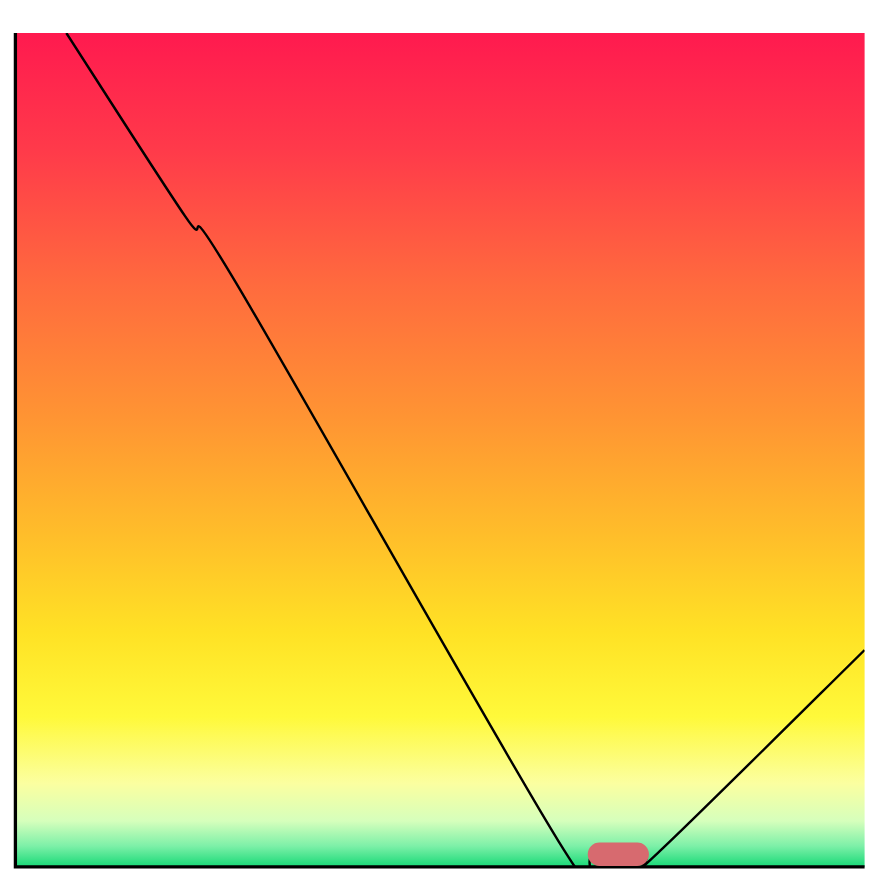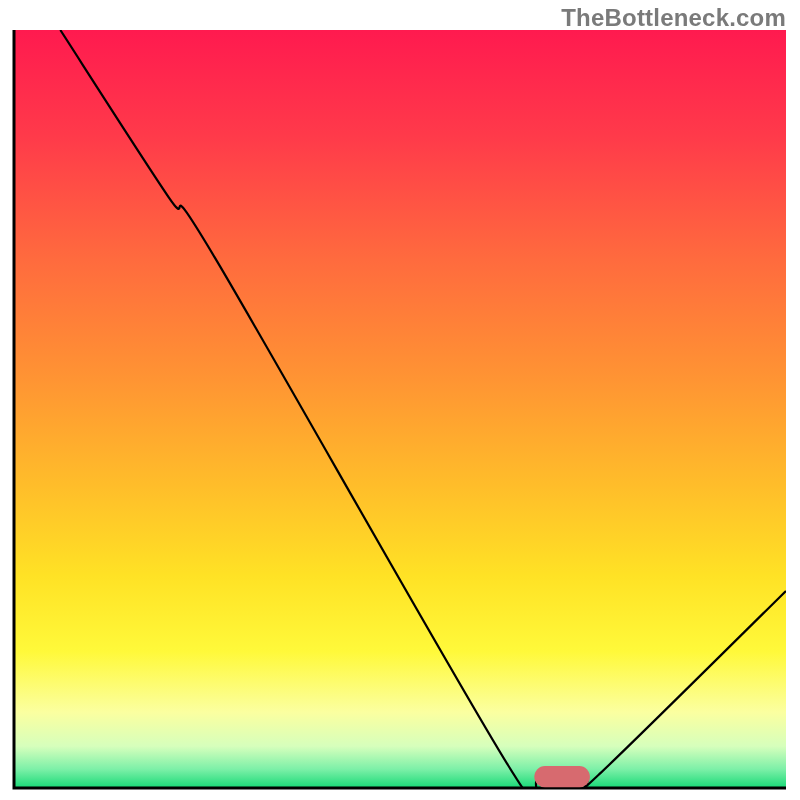--- a/index.html
+++ b/index.html
@@ -28,21 +28,20 @@
   }
   svg {
     display: block;
   }
 </style>
 </head>
 <body>
 
 <div class="stage">
 
-  <div class="watermark">TheBottleneck.com</div>
 
   <svg id="chart-svg" width="800" height="800" viewBox="0 0 800 800">
     <defs>
       <linearGradient id="bgGrad" x1="0" y1="0" x2="0" y2="1">
           <stop offset="0%" stop-color="#ff1a4f"></stop>
           <stop offset="14.000000000000002%" stop-color="#ff3a4a"></stop>
           <stop offset="30%" stop-color="#ff6a3e"></stop>
           <stop offset="46%" stop-color="#ff9433"></stop>
           <stop offset="60%" stop-color="#ffbd2a"></stop>
           <stop offset="72%" stop-color="#ffe225"></stop>

